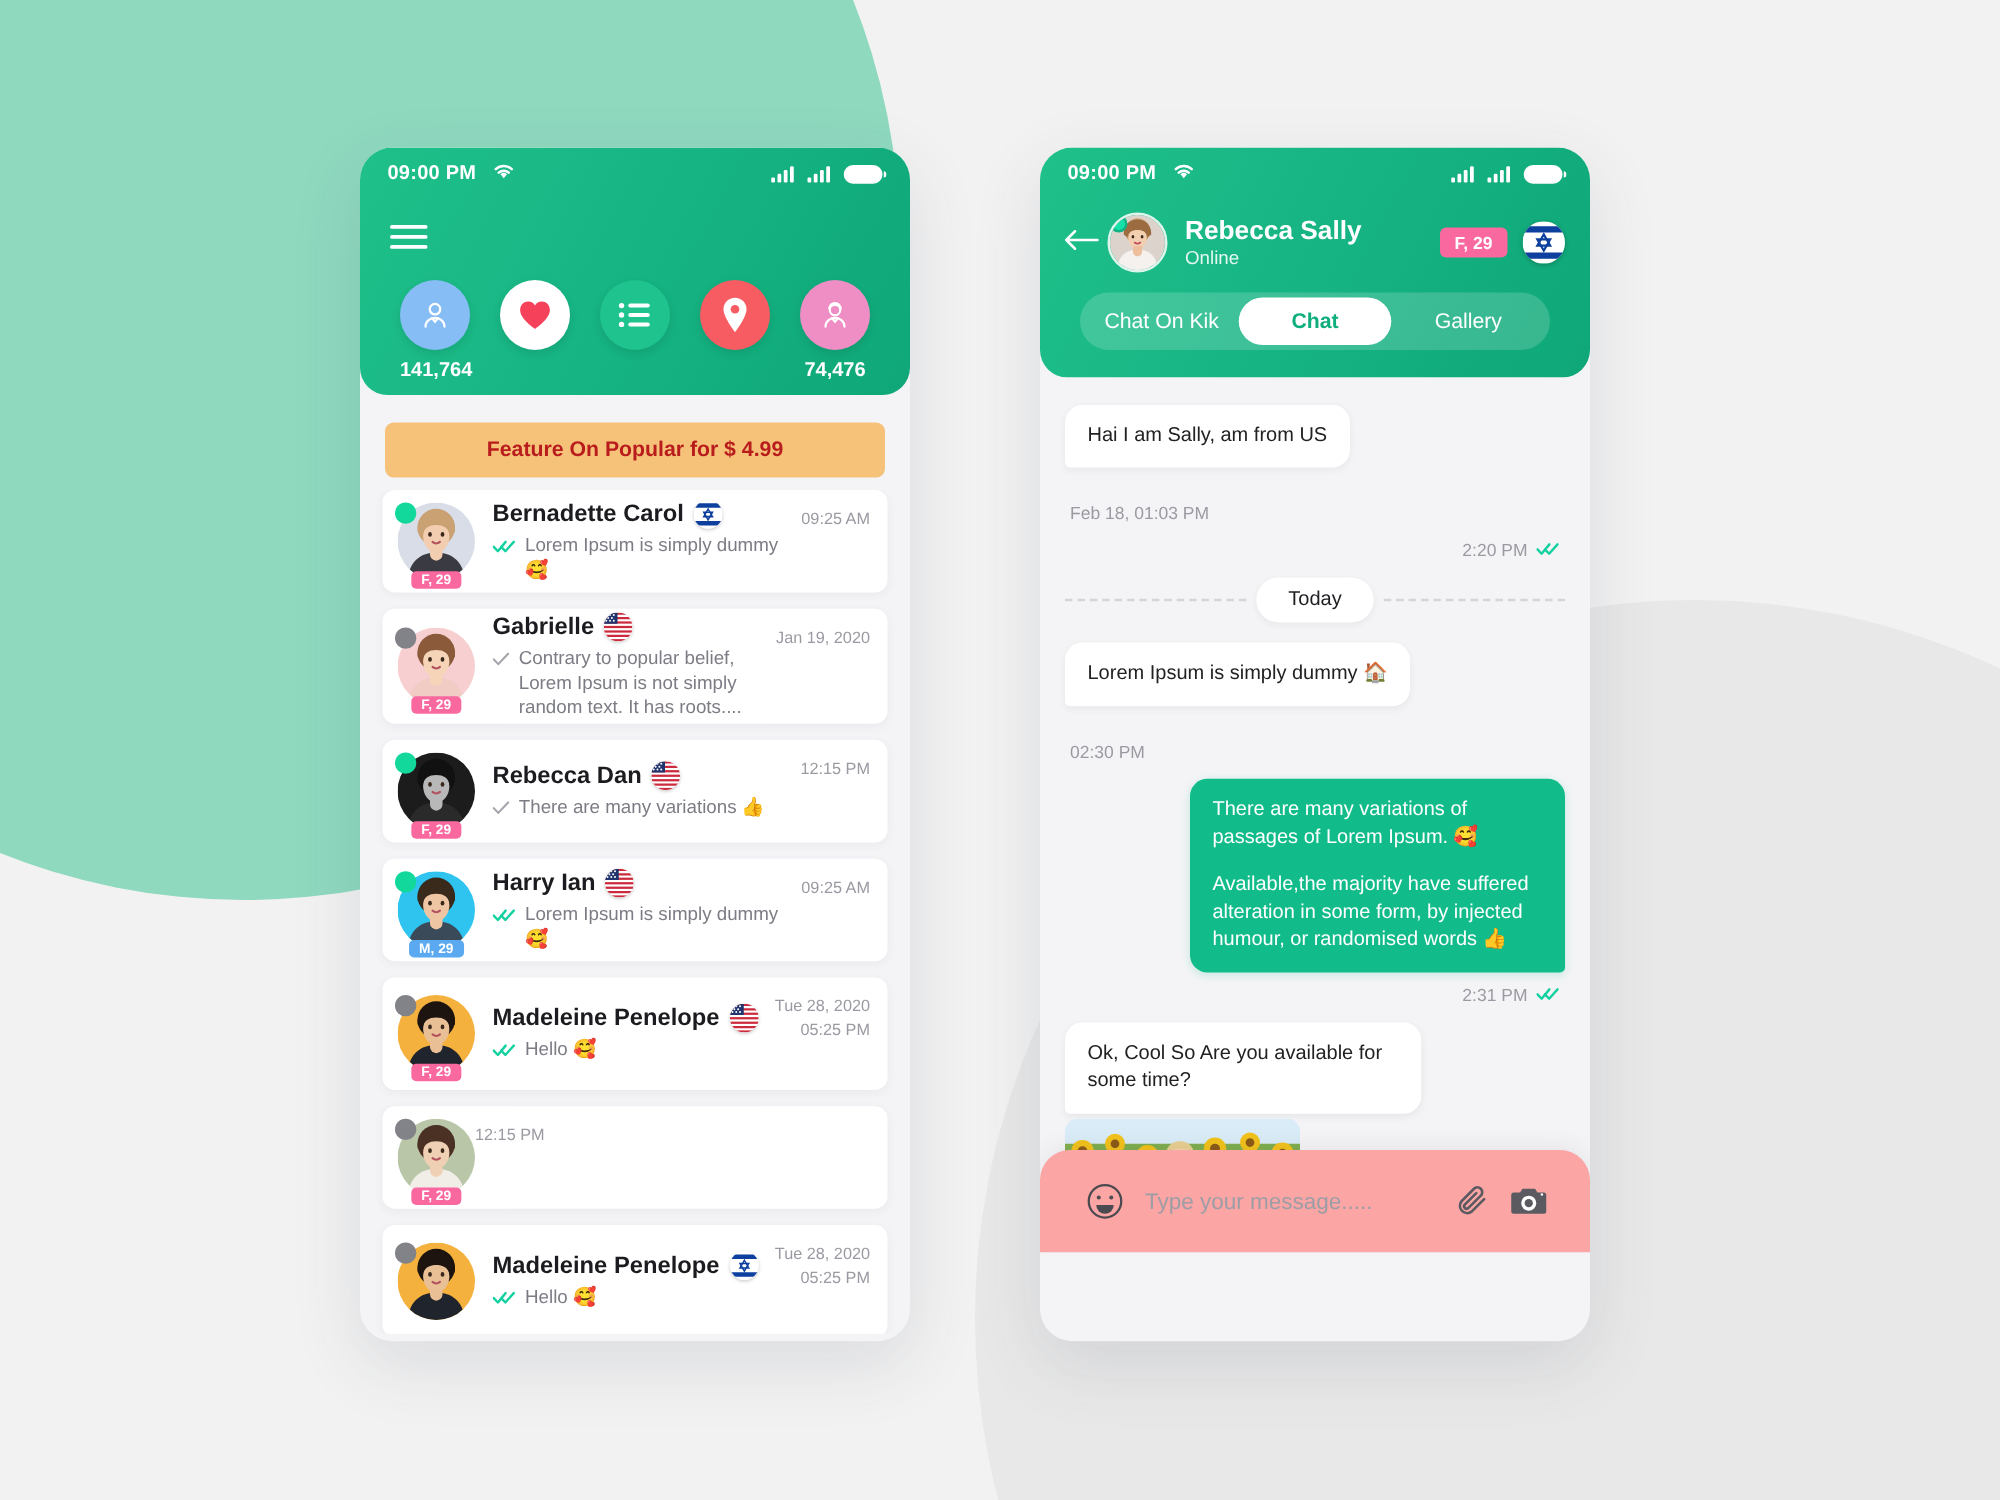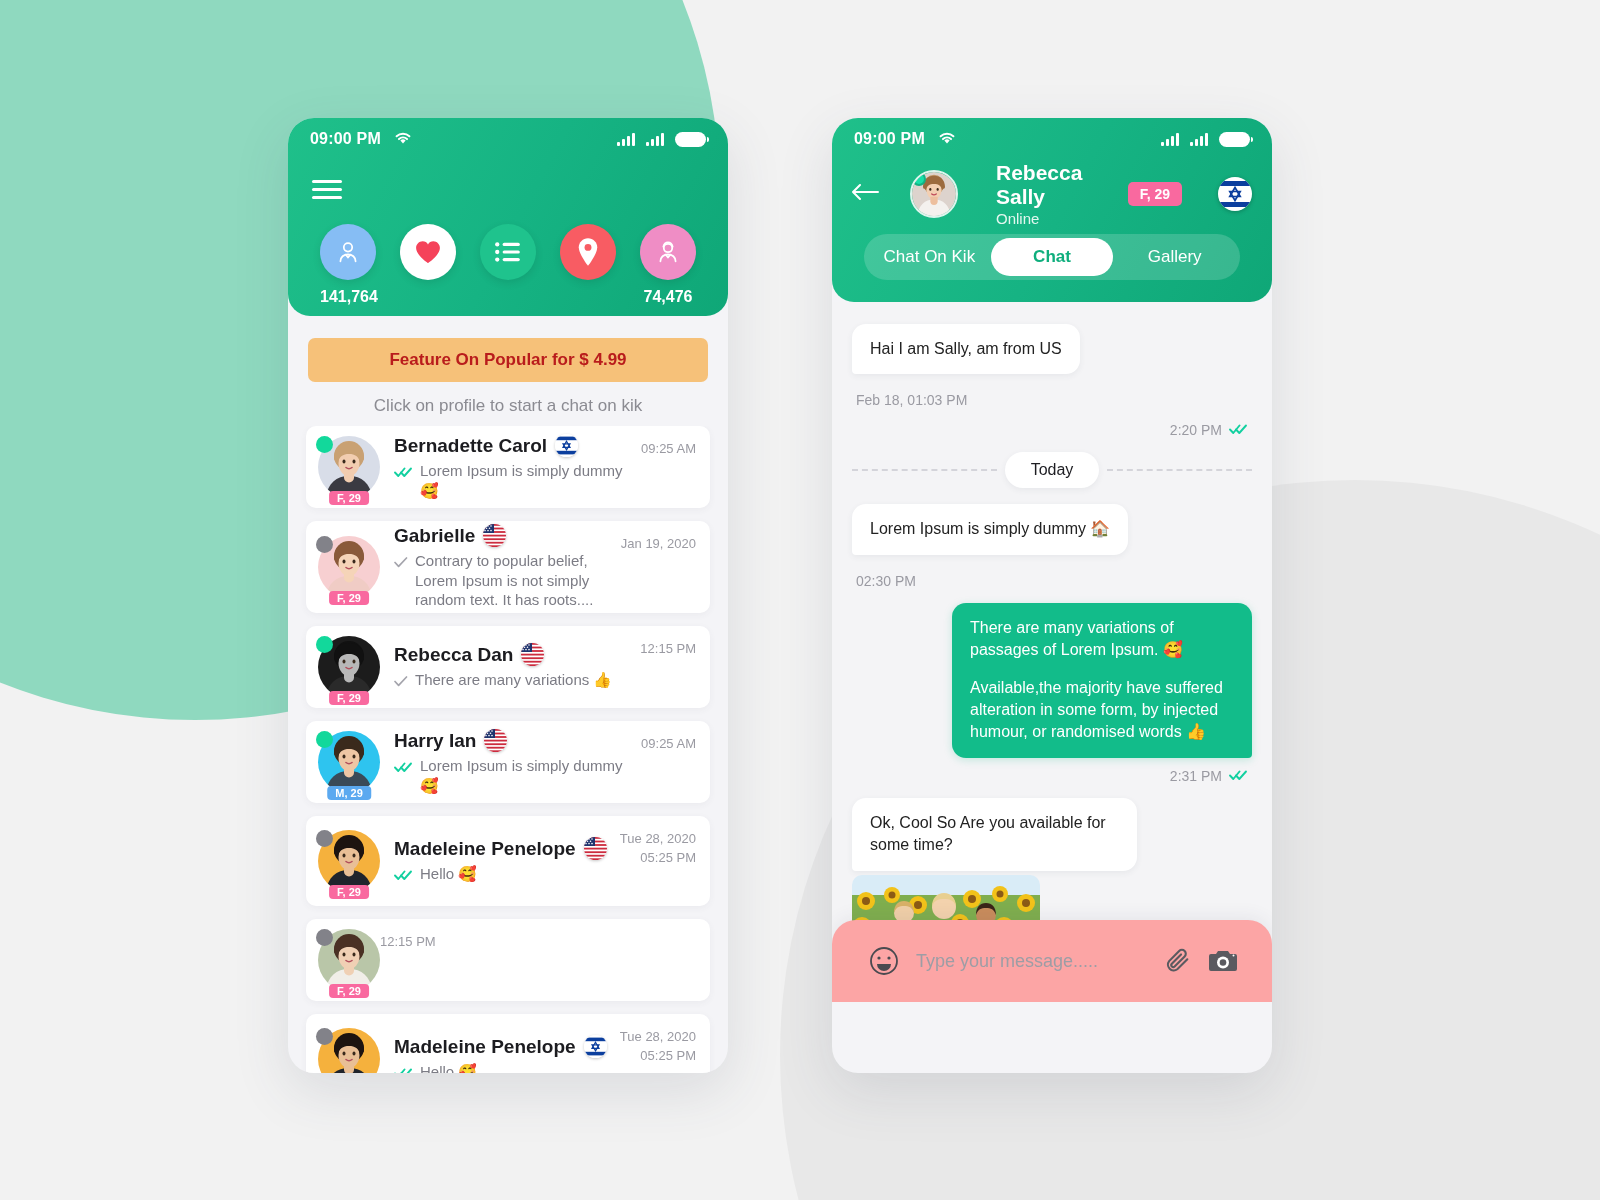--- a/index.html
+++ b/index.html
@@ -172,21 +172,21 @@
   }
 
   
   .chat-header {
     background: linear-gradient(118deg, #1fc08a 0%, #16b383 52%, #0fa777 100%);
     border-radius: 0 0 22px 22px;
     padding-bottom: 22px;
   }
   .ch-top {
     display: flex; align-items: center;
-    padding: 4px 20px 0 20px; height: 64px; gap: 24px;
+    padding: 4px 20px 0 20px; height: 64px;
   }
   .back-arrow { width: 30px; cursor: pointer; flex: 0 0 30px; }
   .ch-avatar {
     width: 48px; height: 48px; border-radius: 50%;
     margin-left: 4px; position: relative; flex: 0 0 48px;
     border: 2px solid rgba(255,255,255,.85); overflow: hidden;
   }
   .ch-avatar svg { display: block; width: 100%; height: 100%; }
   .ch-dot {
     position: absolute; left: 0; top: 0;
@@ -239,21 +239,21 @@
     border-radius: 14px 14px 14px 4px;
     box-shadow: 0 2px 6px rgba(60,70,90,.07);
   }
   .bub-out {
     background: #12bc8a; color: #fff;
     border-radius: 14px 14px 4px 14px;
     margin-left: auto;
     box-shadow: 0 2px 8px rgba(18,188,138,.22);
   }
   .bub-out p + p { margin-top: 15px; }
-  .meta-left { font-size: 14px; color: #9a9aa2; margin: 18px 0 14px 4px; }
+  .meta-left { font-size: 14px; color: #9a9aa2; margin: 28px 0 14px 4px; }
   .meta-right {
     font-size: 14px; color: #9a9aa2; margin: 10px 4px 14px 0;
     text-align: right; display: flex; justify-content: flex-end;
     align-items: center; gap: 7px;
   }
   .divider-today {
     display: flex; align-items: center; gap: 0; margin: 4px 0 16px 0;
   }
   .dash-line {
     flex: 1; height: 0;
@@ -392,21 +392,20 @@
               <path d="M10 14.2l2 2.4 2-2.4" stroke-linecap="round"></path>
             </svg>
         </div>
         <div class="cat-count">74,476</div>
       </div>
 
     </div>
   </div>
 
   <div class="promo">Feature On Popular for $ 4.99</div>
-  <div class="hint">Click on profile to start a chat on kik</div>
 
   <div class="friend-list" id="friend-list">
       <div class="friend-row">
     <div class="avatar-wrap">
       <div class="status-dot" style="background:#12d89b"></div>
       <div class="avatar">
             <svg viewBox="0 0 62 62" preserveAspectRatio="xMidYMid slice">
     <rect width="62" height="62" fill="#d8dde8"></rect>
     <circle cx="31" cy="20" r="15" fill="#c9a173"></circle>
     <ellipse cx="31" cy="27" rx="10.5" ry="13" fill="#f2cdb0"></ellipse>

